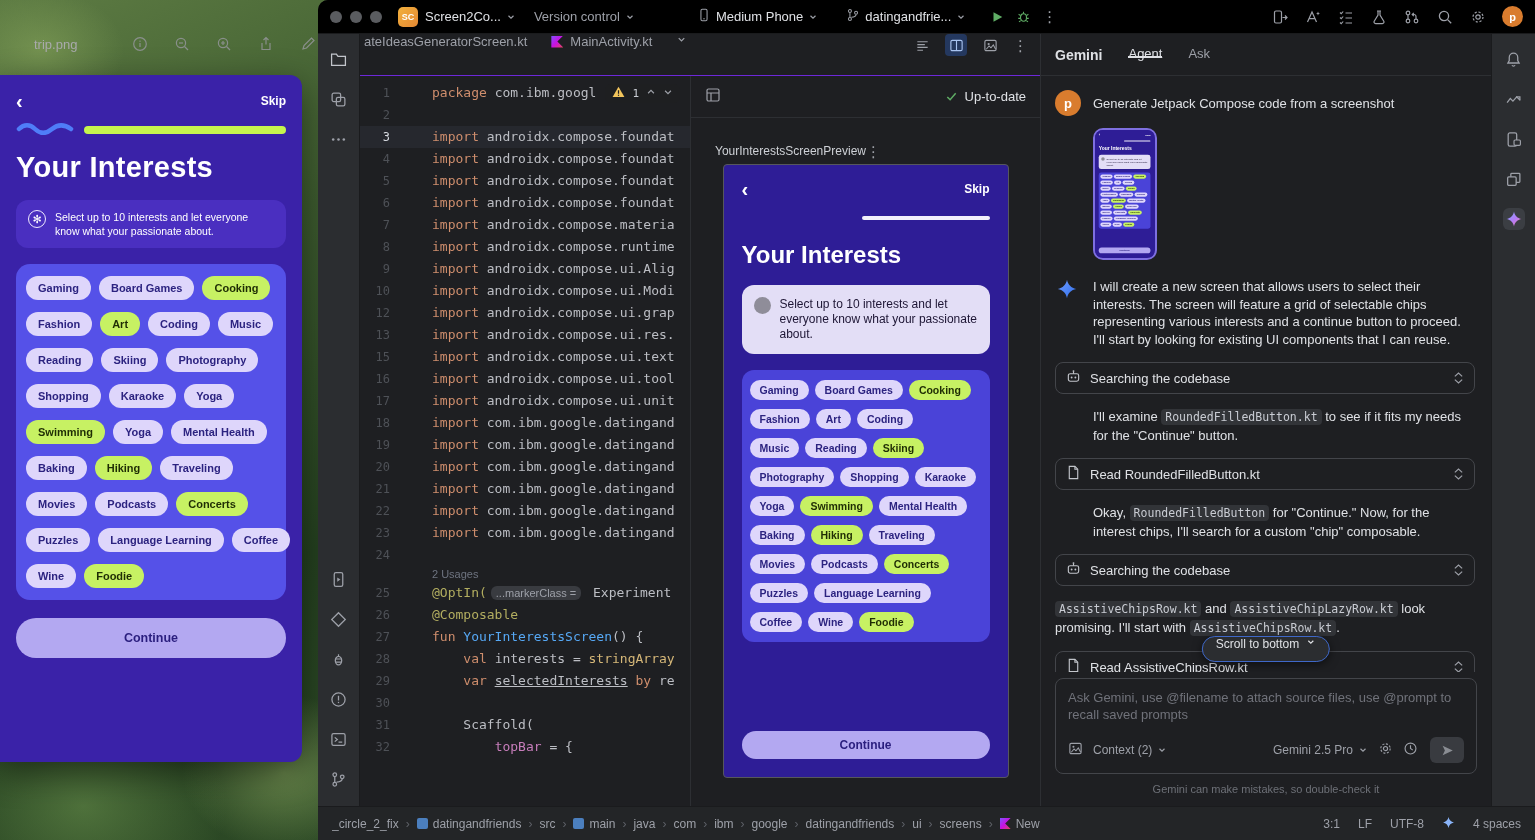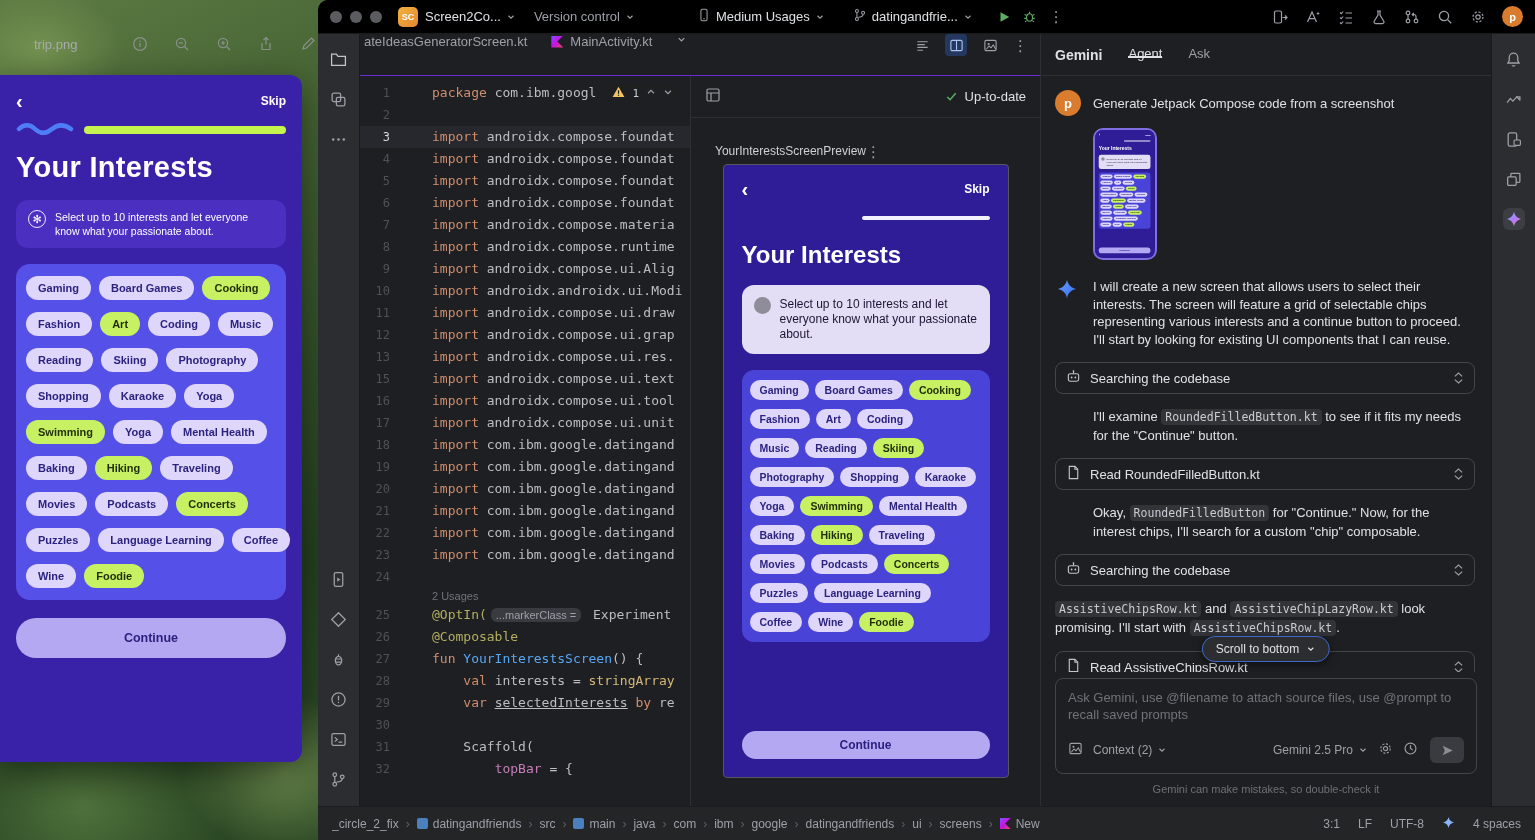--- a/index.html
+++ b/index.html
@@ -108,21 +108,21 @@
 .thumb-scale{transform:scale(0.207);transform-origin:0 0;width:286px}
 .thumb-scale .phone{margin:0;border:none;border-radius:0}
 .msg-ai{position:relative;margin-bottom:14px}
 .msg-ai.ind{padding-left:38px}
 .ai-star{position:absolute;left:1px;top:0}
 .ai-text{font-size:13px;line-height:17.5px;color:#dfe1e5}
 .code-chip{font-family:"DejaVu Sans Mono","Liberation Mono",monospace;font-size:11.5px;background:#323438;border-radius:4px;padding:1px 4px;color:#c9ccd3}
 .tool-card{height:32px;border:1px solid #43454a;border-radius:8px;display:flex;align-items:center;gap:9px;padding:0 10px;margin:0 0 14px;color:#dfe1e5;font-size:13px}
 .tc-exp{margin-left:auto;display:flex}
 .tool-card.partial{margin-bottom:0}
-.scroll-pill{position:absolute;left:50%;transform:translateX(-50%);bottom:10px;height:26px;display:flex;align-items:center;gap:7px;padding:0 13px;background:#2b2d30;border:1px solid #3f68c8;border-radius:14px;font-size:12px;color:#dfe1e5;box-shadow:0 2px 10px rgba(0,0,0,.55);white-space:nowrap}
+.scroll-pill{position:absolute;left:50%;transform:translateX(-50%);bottom:10px;height:26px;display:flex;align-items:flex-start;gap:7px;padding:0 13px;background:#2b2d30;border:1px solid #3f68c8;border-radius:14px;font-size:12px;color:#dfe1e5;box-shadow:0 2px 10px rgba(0,0,0,.55);white-space:nowrap}
 .composer{margin:6px 14px 0;border:1px solid #43454a;border-radius:8px;height:96px;padding:10px 12px;display:flex;flex-direction:column;flex:none}
 .composer-ph{color:#70727a;font-size:13px;line-height:17px;max-width:392px}
 .composer-row{margin-top:auto;display:flex;align-items:center;gap:10px;color:#9da0a8;font-size:12px}
 .send-btn{width:34px;height:26px;border-radius:6px;background:#393b40;display:flex;align-items:center;justify-content:center;margin-left:2px}
 .g-disclaimer{text-align:center;color:#6d7077;font-size:11px;margin-top:9px}
 
 .statusbar{height:34px;background:#232527;border-top:1px solid #1a1b1d;display:flex;align-items:center;padding:0 14px;font-size:12px;color:#9da0a8;flex:none}
 .bc{display:flex;align-items:center;gap:7px;white-space:nowrap;overflow:hidden}
 .bc-sep{color:#5d6067}
 .bc-item{display:flex;align-items:center;gap:5px}
@@ -265,21 +265,21 @@
             <svg width="10" height="10" viewBox="0 0 12 12">
               <path d="M3 4.5l3 3 3-3" fill="none" stroke="#9da0a8" stroke-width="1.4"></path>
             </svg>
           </span>
       </span>
       <span class="tb-group" style="margin-left:62px">
         <span><svg width="14" height="14" viewBox="0 0 16 16">
               <rect x="4.5" y="1.5" width="7" height="13" rx="1.6" fill="none" stroke="#9da0a8" stroke-width="1.2"></rect>
               <circle cx="8" cy="12.2" r=".8" fill="#9da0a8"></circle>
             </svg></span>
-        <span>Medium Usages</span>
+        <span>Medium Phone</span>
         <span class="chev">
             <svg width="10" height="10" viewBox="0 0 12 12">
               <path d="M3 4.5l3 3 3-3" fill="none" stroke="#9da0a8" stroke-width="1.4"></path>
             </svg>
           </span>
       </span>
       <span class="tb-group" style="margin-left:28px">
         <span><svg width="14" height="14" viewBox="0 0 16 16">
               <circle cx="4.5" cy="3.5" r="1.7" fill="none" stroke="#9da0a8" stroke-width="1.2"></circle>
               <circle cx="4.5" cy="12.5" r="1.7" fill="none" stroke="#9da0a8" stroke-width="1.2"></circle>
@@ -457,22 +457,21 @@
             <div>
                 <div class="code-line"><span class="ln">1</span><span class="lt"><span class="tk-kw">package </span><span class="tk-pl">com.ibm.googl</span></span></div>
                 <div class="code-line"><span class="ln">2</span><span class="lt"></span></div>
                 <div class="code-line cur"><span class="ln">3</span><span class="lt"><span class="tk-kw">import </span><span class="tk-pl">androidx.compose.foundat</span></span></div>
                 <div class="code-line"><span class="ln">4</span><span class="lt"><span class="tk-kw">import </span><span class="tk-pl">androidx.compose.foundat</span></span></div>
                 <div class="code-line"><span class="ln">5</span><span class="lt"><span class="tk-kw">import </span><span class="tk-pl">androidx.compose.foundat</span></span></div>
                 <div class="code-line"><span class="ln">6</span><span class="lt"><span class="tk-kw">import </span><span class="tk-pl">androidx.compose.foundat</span></span></div>
                 <div class="code-line"><span class="ln">7</span><span class="lt"><span class="tk-kw">import </span><span class="tk-pl">androidx.compose.materia</span></span></div>
                 <div class="code-line"><span class="ln">8</span><span class="lt"><span class="tk-kw">import </span><span class="tk-pl">androidx.compose.runtime</span></span></div>
                 <div class="code-line"><span class="ln">9</span><span class="lt"><span class="tk-kw">import </span><span class="tk-pl">androidx.compose.ui.Alig</span></span></div>
-                <div class="code-line"><span class="ln">10</span><span class="lt"><span class="tk-kw">import </span><span class="tk-pl">androidx.androidx.ui.Modi</span></span></div>
-                <div class="code-line"><span class="ln">11</span><span class="lt"><span class="tk-kw">import </span><span class="tk-pl">androidx.compose.ui.draw</span></span></div>
+                <div class="code-line"><span class="ln">10</span><span class="lt"><span class="tk-kw">import </span><span class="tk-pl">androidx.compose.ui.Modi</span></span></div>
                 <div class="code-line"><span class="ln">12</span><span class="lt"><span class="tk-kw">import </span><span class="tk-pl">androidx.compose.ui.grap</span></span></div>
                 <div class="code-line"><span class="ln">13</span><span class="lt"><span class="tk-kw">import </span><span class="tk-pl">androidx.compose.ui.res.</span></span></div>
                 <div class="code-line"><span class="ln">15</span><span class="lt"><span class="tk-kw">import </span><span class="tk-pl">androidx.compose.ui.text</span></span></div>
                 <div class="code-line"><span class="ln">16</span><span class="lt"><span class="tk-kw">import </span><span class="tk-pl">androidx.compose.ui.tool</span></span></div>
                 <div class="code-line"><span class="ln">17</span><span class="lt"><span class="tk-kw">import </span><span class="tk-pl">androidx.compose.ui.unit</span></span></div>
                 <div class="code-line"><span class="ln">18</span><span class="lt"><span class="tk-kw">import </span><span class="tk-pl">com.ibm.google.datingand</span></span></div>
                 <div class="code-line"><span class="ln">19</span><span class="lt"><span class="tk-kw">import </span><span class="tk-pl">com.ibm.google.datingand</span></span></div>
                 <div class="code-line"><span class="ln">20</span><span class="lt"><span class="tk-kw">import </span><span class="tk-pl">com.ibm.google.datingand</span></span></div>
                 <div class="code-line"><span class="ln">21</span><span class="lt"><span class="tk-kw">import </span><span class="tk-pl">com.ibm.google.datingand</span></span></div>
                 <div class="code-line"><span class="ln">22</span><span class="lt"><span class="tk-kw">import </span><span class="tk-pl">com.ibm.google.datingand</span></span></div>

